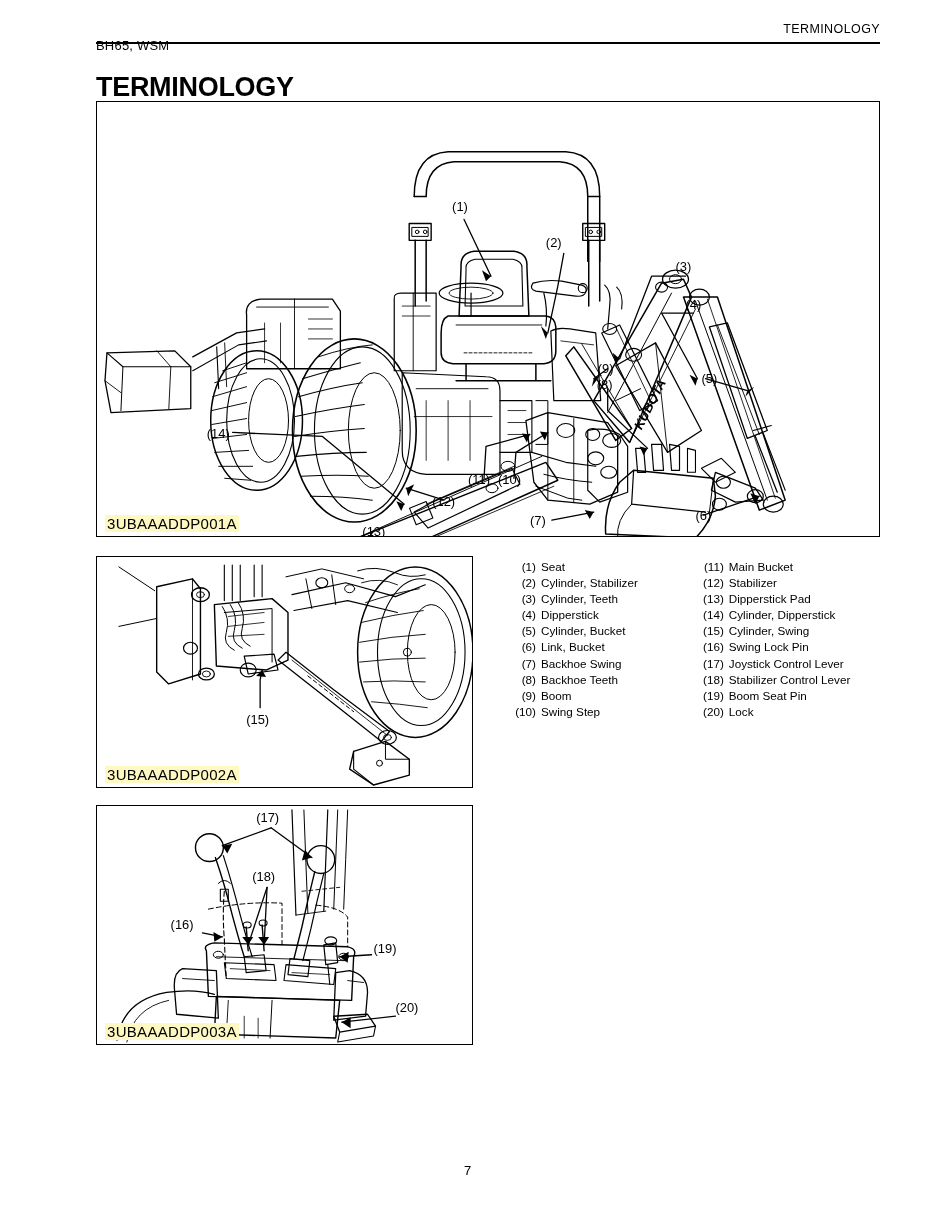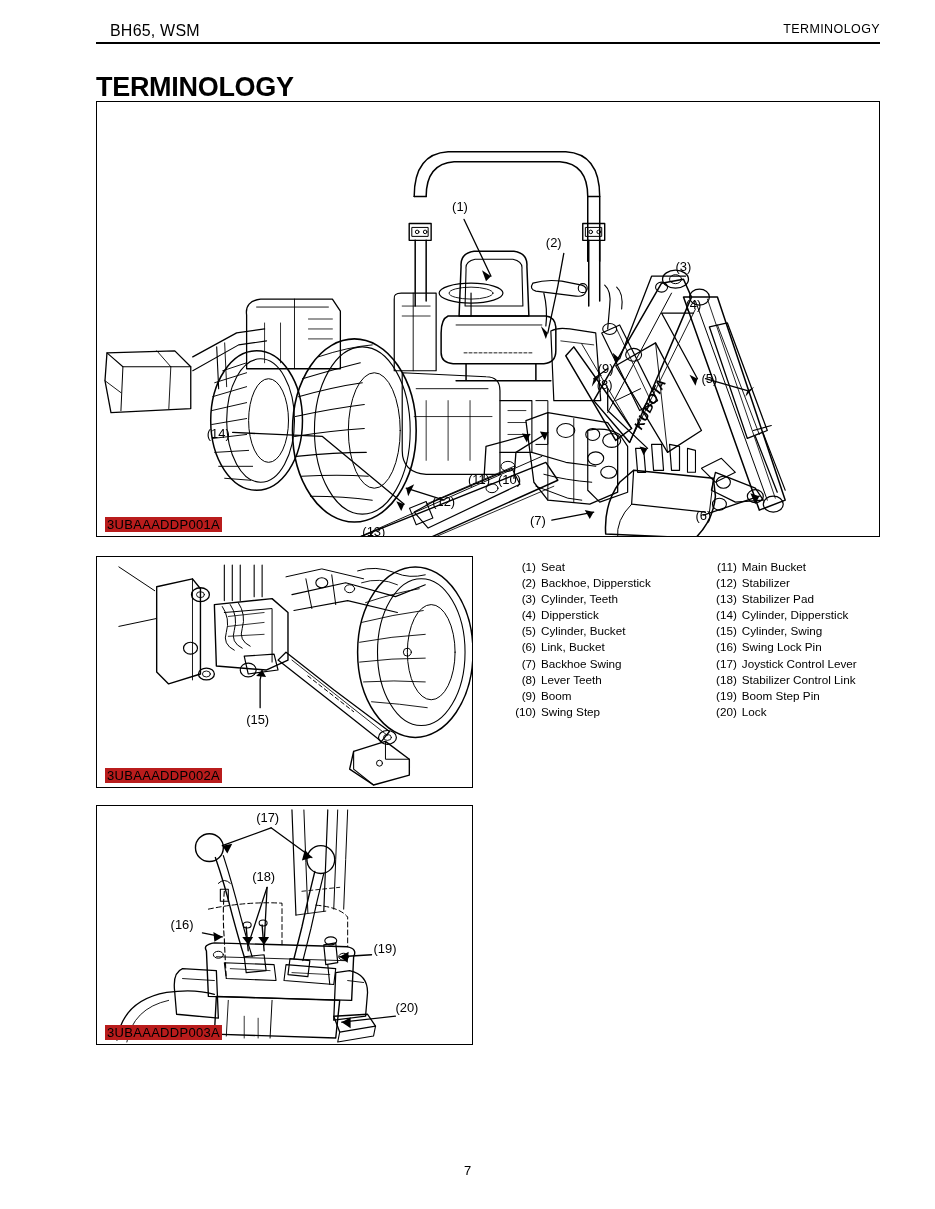--- a/index.html
+++ b/index.html
@@ -21,24 +21,23 @@
   #page-header {
     position: absolute;
     left: 96px;
     top: 22px;
     width: 784px;
     height: 22px;
   }
   #page-header .hdr-left {
     position: absolute;
     left: 0;
-    top: 0;
-    font-size: 16px;
+    top: 16px;
+    font-size: 13px;
     letter-spacing: 0.2px;
-    margin-left: 14px;
   }
   #page-header .hdr-right {
     position: absolute;
     right: 0;
     top: 0;
     font-size: 12.5px;
     letter-spacing: 0.4px;
   }
   #header-rule {
     position: absolute;
@@ -68,23 +67,23 @@
     overflow: hidden;
   }
   #figure-main  { left: 96px;  top: 101px; width: 784px; height: 436px; }
   #figure-swing { left: 96px;  top: 556px; width: 377px; height: 232px; }
   #figure-ctrl  { left: 96px;  top: 805px; width: 377px; height: 240px; }
 
   .figure-code {
     position: absolute;
     left: 8px;
     bottom: 4px;
-    font-size: 13px;
+    font-size: 15px;
     letter-spacing: 0.3px;
-    background: #b91c1c;
+    background: #fef9c3;
     padding: 0 2px;
     z-index: 40;
   }
   .fig-svg {
     position: absolute;
     left: 0; top: 0;
     width: 100%;
     height: 100%;
   }
 
@@ -543,21 +542,21 @@
 </div>
 
 <div id="legend">
   <div class="legend-col">
       <div class="legend-item">
         <span class="legend-num">(1)</span>
         <span>Seat</span>
       </div>
       <div class="legend-item">
         <span class="legend-num">(2)</span>
-        <span>Backhoe, Dipperstick</span>
+        <span>Cylinder, Stabilizer</span>
       </div>
       <div class="legend-item">
         <span class="legend-num">(3)</span>
         <span>Cylinder, Teeth</span>
       </div>
       <div class="legend-item">
         <span class="legend-num">(4)</span>
         <span>Dipperstick</span>
       </div>
       <div class="legend-item">
@@ -567,21 +566,21 @@
       <div class="legend-item">
         <span class="legend-num">(6)</span>
         <span>Link, Bucket</span>
       </div>
       <div class="legend-item">
         <span class="legend-num">(7)</span>
         <span>Backhoe Swing</span>
       </div>
       <div class="legend-item">
         <span class="legend-num">(8)</span>
-        <span>Lever Teeth</span>
+        <span>Backhoe Teeth</span>
       </div>
       <div class="legend-item">
         <span class="legend-num">(9)</span>
         <span>Boom</span>
       </div>
       <div class="legend-item">
         <span class="legend-num">(10)</span>
         <span>Swing Step</span>
       </div>
     </div>
@@ -589,45 +588,45 @@
       <div class="legend-item">
         <span class="legend-num">(11)</span>
         <span>Main Bucket</span>
       </div>
       <div class="legend-item">
         <span class="legend-num">(12)</span>
         <span>Stabilizer</span>
       </div>
       <div class="legend-item">
         <span class="legend-num">(13)</span>
-        <span>Stabilizer Pad</span>
+        <span>Dipperstick Pad</span>
       </div>
       <div class="legend-item">
         <span class="legend-num">(14)</span>
         <span>Cylinder, Dipperstick</span>
       </div>
       <div class="legend-item">
         <span class="legend-num">(15)</span>
         <span>Cylinder, Swing</span>
       </div>
       <div class="legend-item">
         <span class="legend-num">(16)</span>
         <span>Swing Lock Pin</span>
       </div>
       <div class="legend-item">
         <span class="legend-num">(17)</span>
         <span>Joystick Control Lever</span>
       </div>
       <div class="legend-item">
         <span class="legend-num">(18)</span>
-        <span>Stabilizer Control Link</span>
+        <span>Stabilizer Control Lever</span>
       </div>
       <div class="legend-item">
         <span class="legend-num">(19)</span>
-        <span>Boom Step Pin</span>
+        <span>Boom Seat Pin</span>
       </div>
       <div class="legend-item">
         <span class="legend-num">(20)</span>
         <span>Lock</span>
       </div>
     </div>
 </div>
 
 <div id="page-number">7</div>
 

